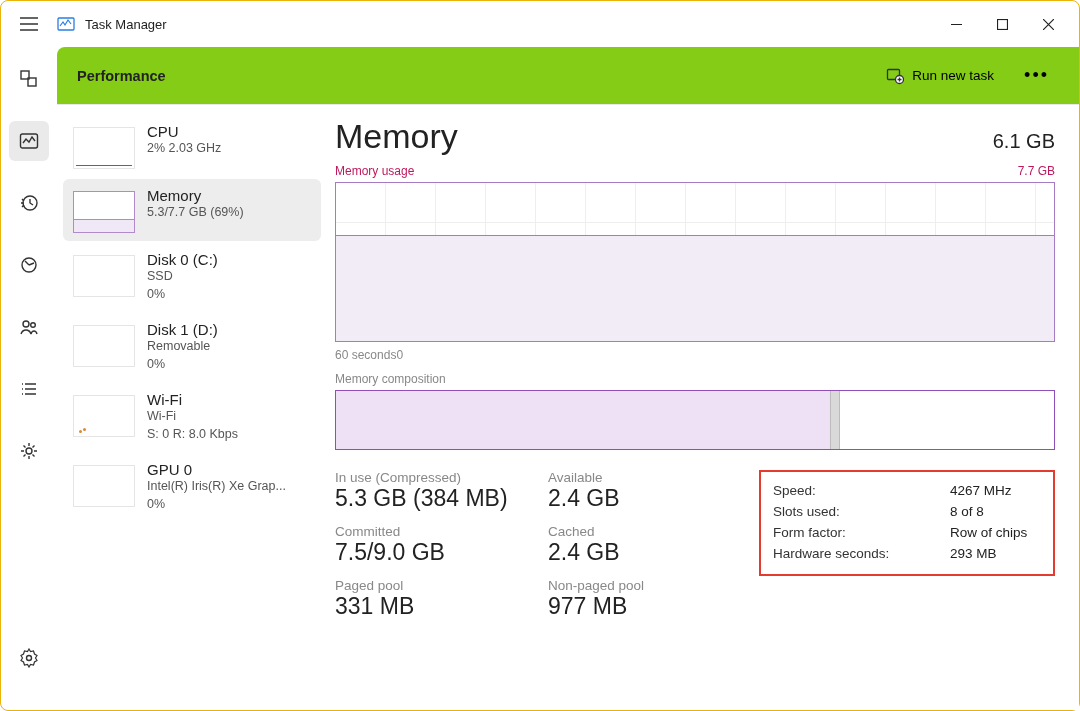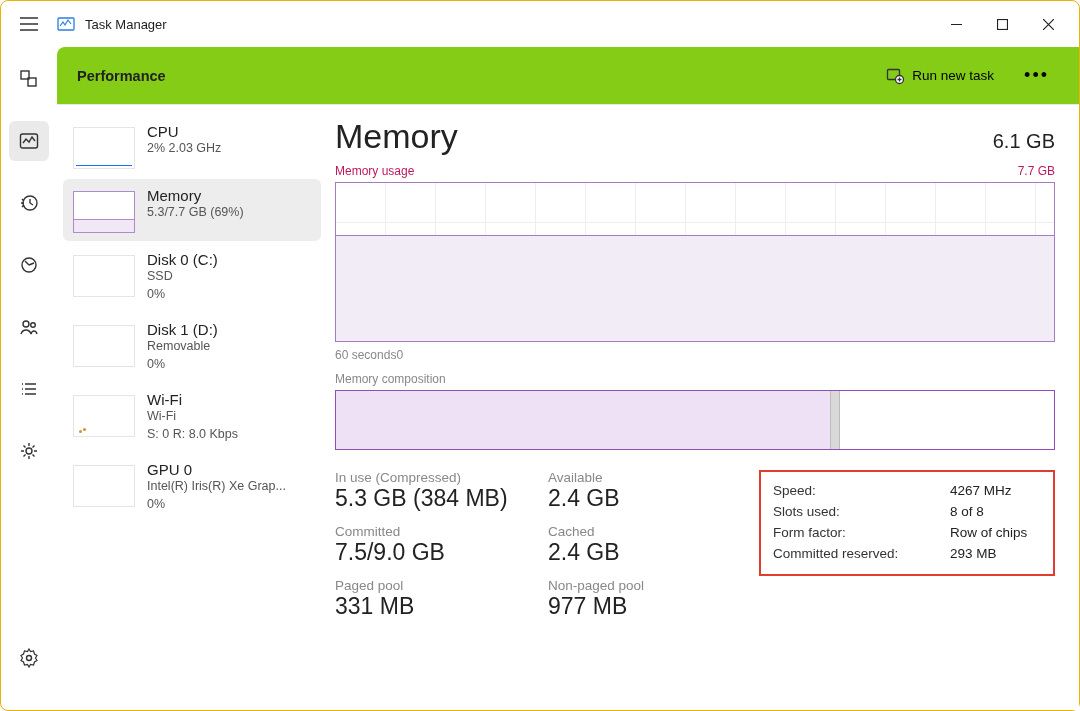--- a/index.html
+++ b/index.html
@@ -284,21 +284,21 @@
                 </div>
               <div class="info-row">
                   <span class="ilabel">Slots used:</span>
                   <span>8 of 8</span>
                 </div>
               <div class="info-row">
                   <span class="ilabel">Form factor:</span>
                   <span>Row of chips</span>
                 </div>
               <div class="info-row">
-                  <span class="ilabel">Committed reserved:</span>
+                  <span class="ilabel">Hardware seconds:</span>
                   <span>293 MB</span>
                 </div>
             </div>
           </div>
         </div>
       </div>
     </div>
   </div>
 </div>
 

